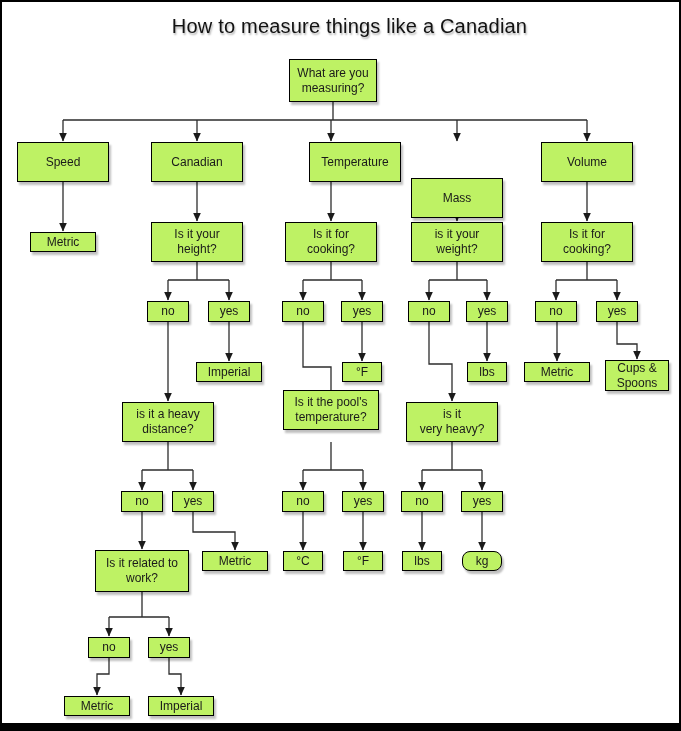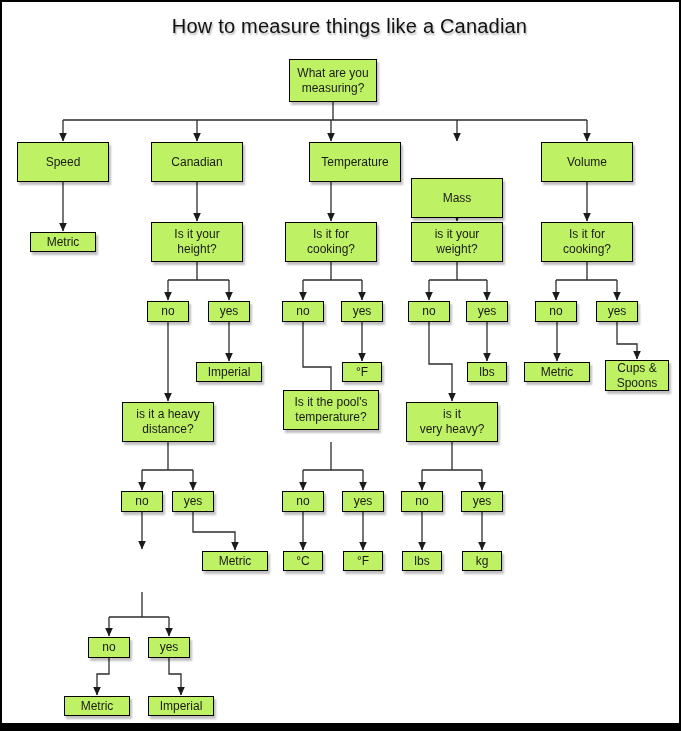--- a/index.html
+++ b/index.html
@@ -147,22 +147,24 @@
   <div class="node" style="left:170px;top:489px;width:42px;height:21px;">yes</div>
   <div class="node" style="left:280px;top:489px;width:42px;height:21px;">no</div>
   <div class="node" style="left:340px;top:489px;width:42px;height:21px;">yes</div>
   <div class="node" style="left:399px;top:489px;width:42px;height:21px;">no</div>
   <div class="node" style="left:459px;top:489px;width:42px;height:21px;">yes</div>
 
   <div class="node" style="left:200px;top:549px;width:66px;height:20px;">Metric</div>
   <div class="node" style="left:281px;top:549px;width:40px;height:20px;">°C</div>
   <div class="node" style="left:341px;top:549px;width:40px;height:20px;">°F</div>
   <div class="node" style="left:400px;top:549px;width:40px;height:20px;">lbs</div>
-  <div class="node" style="left:460px;top:549px;width:40px;height:20px;">kg</div>
+  <div class="node" style="left:460px;top:549px;width:40px;height:20px;border-radius:8px;">kg</div>
 
+  <div class="node" style="left:93px;top:548px;width:94px;height:42px;">Is it related to
+work?</div>
 
   <div class="node" style="left:86px;top:635px;width:42px;height:21px;">no</div>
   <div class="node" style="left:146px;top:635px;width:42px;height:21px;">yes</div>
 
   <div class="node" style="left:62px;top:694px;width:66px;height:20px;">Metric</div>
   <div class="node" style="left:146px;top:694px;width:66px;height:20px;">Imperial</div>
 
 </div>
 
 </body></html>

